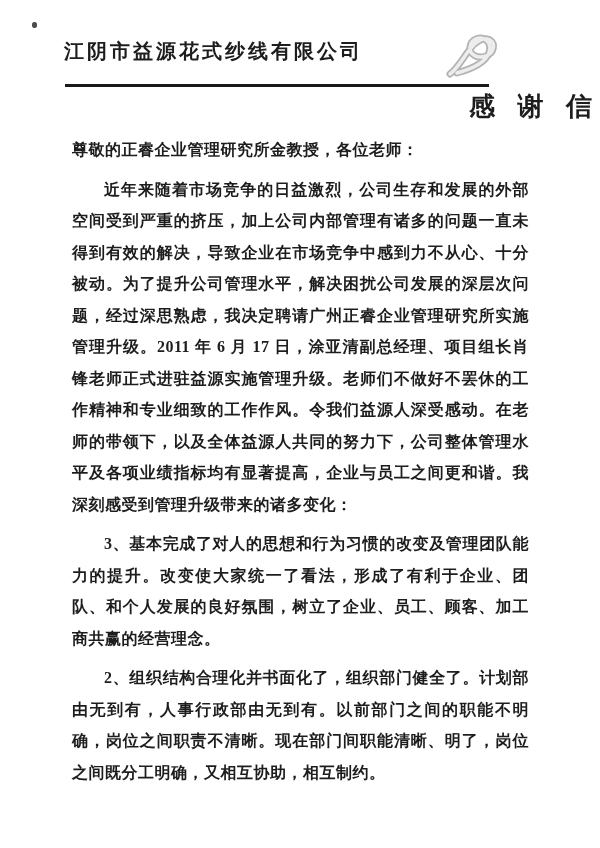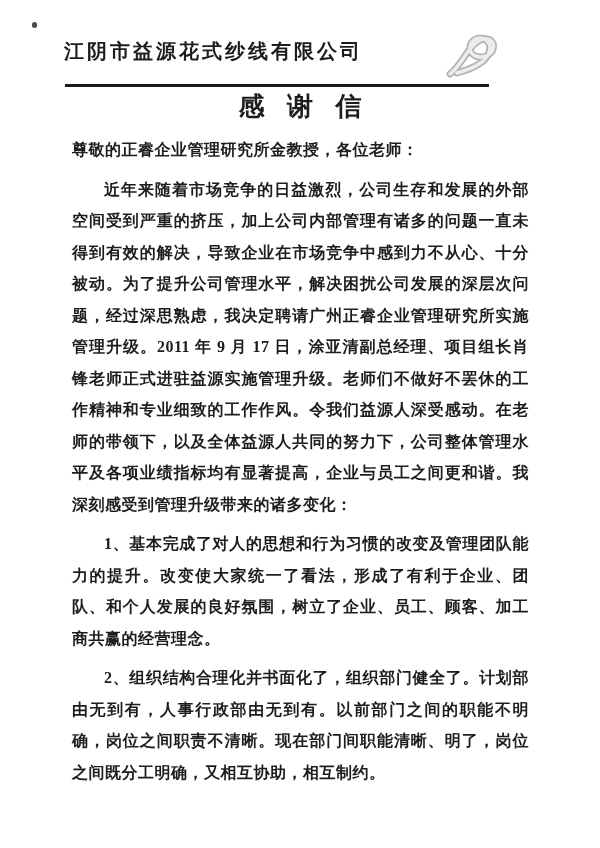--- a/index.html
+++ b/index.html
@@ -49,21 +49,21 @@
     width: 424px;
     height: 0;
     border-top: 3px solid #191919;
   }
   .title {
     position: absolute;
     left: 0;
     top: 89px;
     width: 100%;
     margin: 0;
-    text-align: center;
+    text-align: right;
     font-size: 26px;
     font-weight: bold;
     letter-spacing: 8px;
     text-indent: 8px;
   }
   .body {
     position: absolute;
     left: 64px;
     top: 126px;
     width: 473px;
@@ -94,18 +94,18 @@
     <path d="M7 46 C15 40 20 30 27 21 C32 14 41 8 47 12 C53 16 51 25 43 28 C35 31 26 27 27 19 C28 11 38 7 44 13 C50 19 46 30 36 36 C30 40 21 43 14 45" fill="none" stroke="#b3b3b3" stroke-width="7" stroke-linecap="round"></path>
     <path d="M7 46 C15 40 20 30 27 21 C32 14 41 8 47 12 C53 16 51 25 43 28 C35 31 26 27 27 19 C28 11 38 7 44 13 C50 19 46 30 36 36 C30 40 21 43 14 45" fill="none" stroke="#ededed" stroke-width="3.5" stroke-linecap="round"></path>
   </svg>
 
   <div class="rule"></div>
 
   <h1 class="title">感 谢 信</h1>
 
   <div class="body">
     <p class="salutation">尊敬的正睿企业管理研究所金教授，各位老师：</p>
-    <p>近年来随着市场竞争的日益激烈，公司生存和发展的外部空间受到严重的挤压，加上公司内部管理有诸多的问题一直未得到有效的解决，导致企业在市场竞争中感到力不从心、十分被动。为了提升公司管理水平，解决困扰公司发展的深层次问题，经过深思熟虑，我决定聘请广州正睿企业管理研究所实施管理升级。2011 年 9 月 17 日，涂亚清副总经理、项目组长肖锋老师正式进驻益源实施管理升级。老师们不做好不罢休的工作精神和专业细致的工作作风。令我们益源人深受感动。在老师的带领下，以及全体益源人共同的努力下，公司整体管理水平及各项业绩指标均有显著提高，企业与员工之间更和谐。我深刻感受到管理升级带来的诸多变化：</p>
-    <p>1、基本完成了对人的思想和行为习惯的改变及管理团队能力的提升。改变使大家统一了看法，形成了有利于企业、团队、和个人发展的良好氛围，树立了企业、员工、顾客、加工商共赢的经营理念。</p>
+    <p>近年来随着市场竞争的日益激烈，公司生存和发展的外部空间受到严重的挤压，加上公司内部管理有诸多的问题一直未得到有效的解决，导致企业在市场竞争中感到力不从心、十分被动。为了提升公司管理水平，解决困扰公司发展的深层次问题，经过深思熟虑，我决定聘请广州正睿企业管理研究所实施管理升级。2011 年 6 月 17 日，涂亚清副总经理、项目组长肖锋老师正式进驻益源实施管理升级。老师们不做好不罢休的工作精神和专业细致的工作作风。令我们益源人深受感动。在老师的带领下，以及全体益源人共同的努力下，公司整体管理水平及各项业绩指标均有显著提高，企业与员工之间更和谐。我深刻感受到管理升级带来的诸多变化：</p>
+    <p>3、基本完成了对人的思想和行为习惯的改变及管理团队能力的提升。改变使大家统一了看法，形成了有利于企业、团队、和个人发展的良好氛围，树立了企业、员工、顾客、加工商共赢的经营理念。</p>
     <p>2、组织结构合理化并书面化了，组织部门健全了。计划部由无到有，人事行政部由无到有。以前部门之间的职能不明确，岗位之间职责不清晰。现在部门间职能清晰、明了，岗位之间既分工明确，又相互协助，相互制约。</p>
   </div>
 
 </div>
 
 </body></html>

